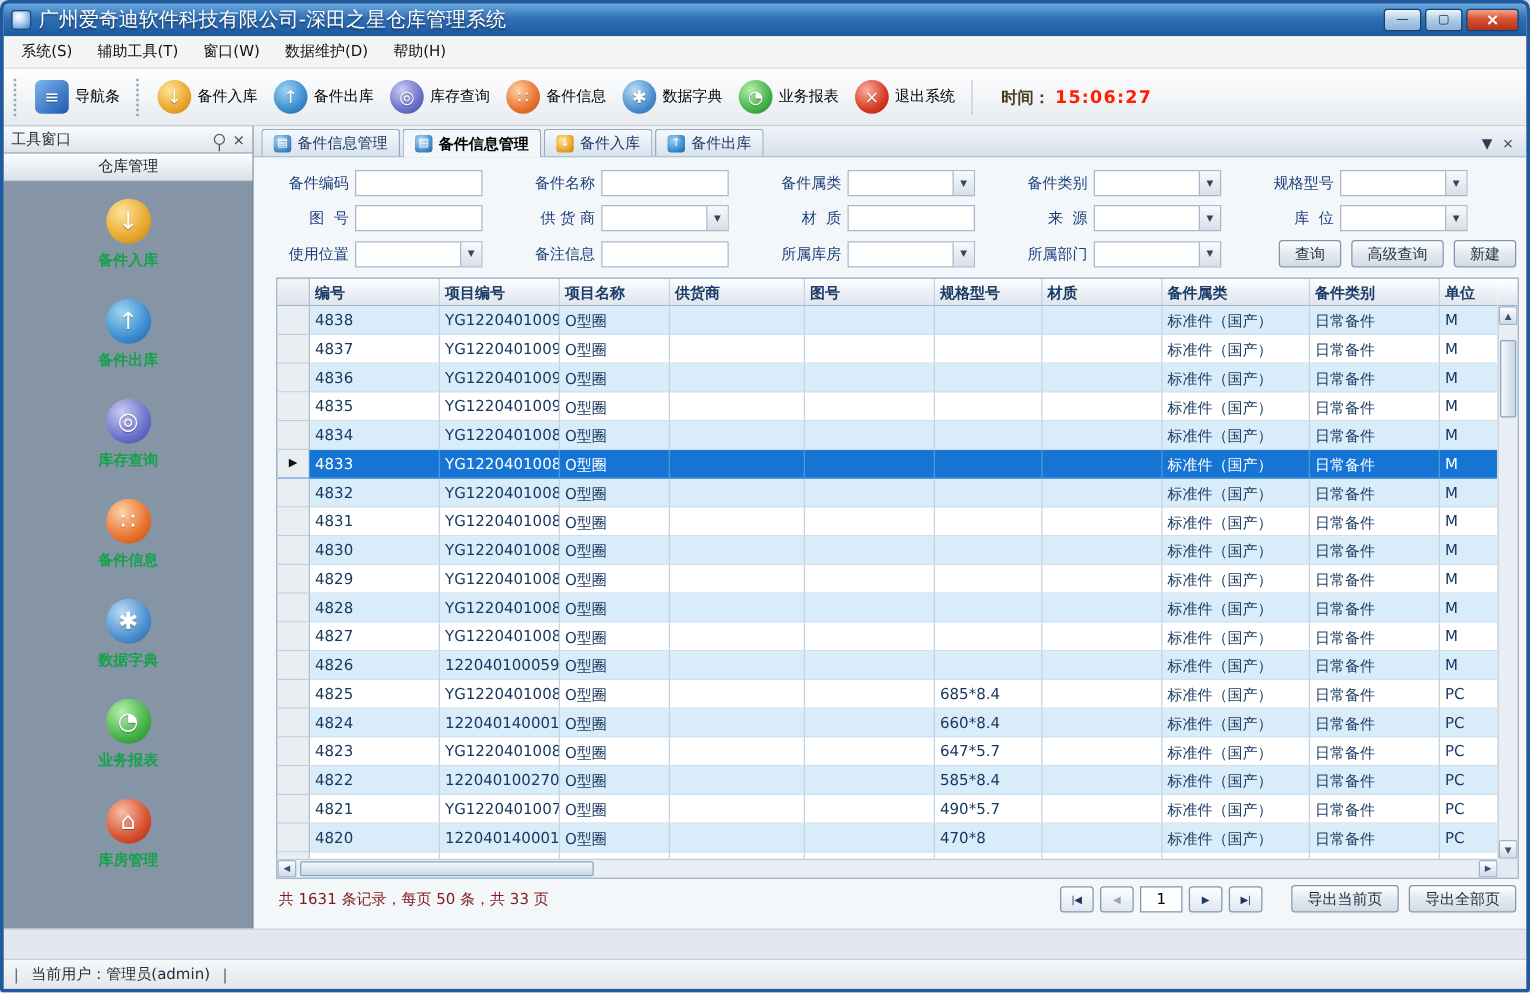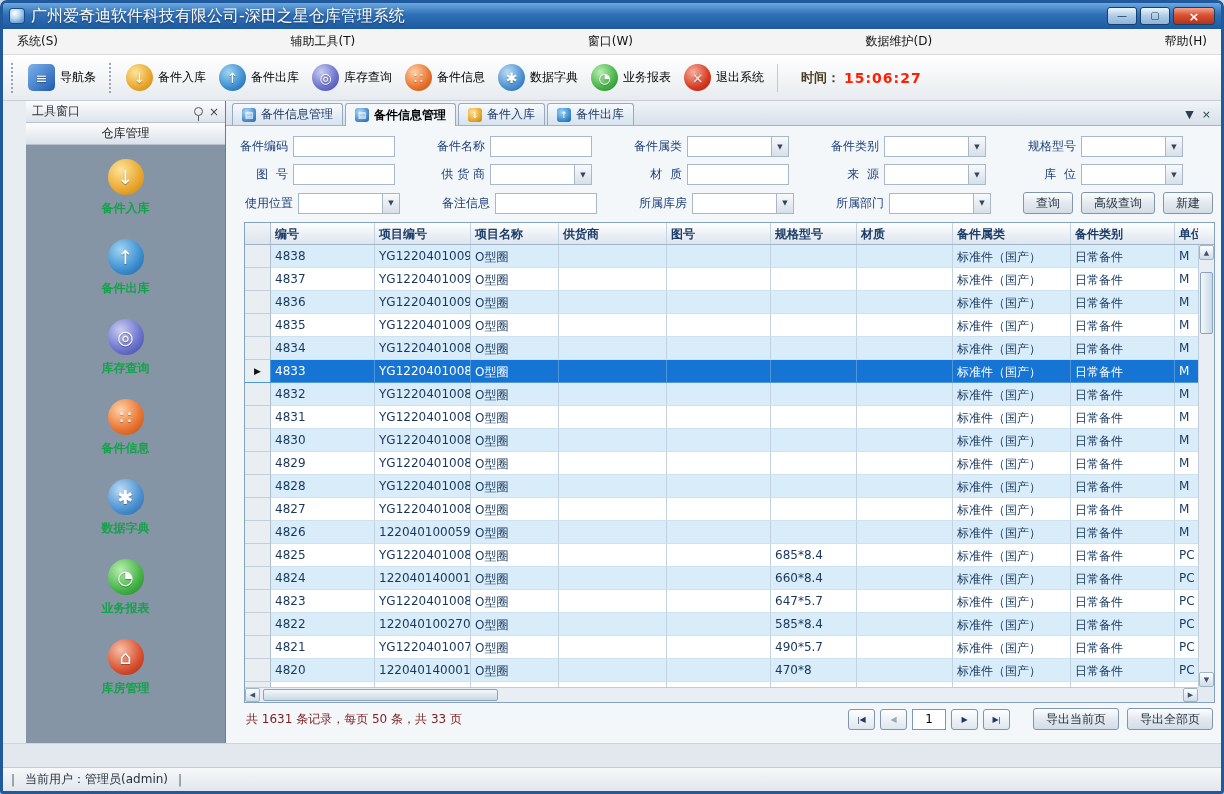--- a/index.html
+++ b/index.html
@@ -16,21 +16,21 @@
               background:radial-gradient(circle at 35% 30%,#ffffff,#bcd8f0 40%,#3c7cc0); border:1px solid #1c4c86; }
   .titlebar .title { flex:1; font-size:16px; text-shadow:0 1px 2px rgba(0,0,0,.45); white-space:nowrap; overflow:hidden; }
   .caption { display:flex; gap:3px; }
   .cap-btn { width:30px; height:18px; border:1px solid #17406f; border-radius:3px; display:flex; align-items:center;
              justify-content:center; font-size:10px; color:#0e3256; line-height:1;
              background:linear-gradient(#eef6fd,#aecbe6 50%,#8fb4d8); cursor:default; }
   .cap-btn.close { width:42px; background:linear-gradient(#f4a58d,#da5034 45%,#b23418); color:#fff; font-size:13px; font-weight:bold; }
 
   
   .menubar { height:26px; background:#f4f4f4; border-bottom:1px solid #d8dce0; display:flex; align-items:center;
-             padding:0 4px; flex:none;justify-content:space-between; }
+             padding:0 4px; flex:none; }
   .menu-item { padding:4px 10px; color:#111; white-space:nowrap; cursor:default; }
 
   
   .toolbar { height:46px; background:linear-gradient(#ffffff,#e7ebef); border-bottom:1px solid #c6cdd5;
              display:flex; align-items:center; padding:0 8px; gap:13px; flex:none; }
   .grip { width:4px; height:30px; border-left:2px dotted #9aa5b1; flex:none; }
   .tb-item { display:flex; align-items:center; gap:5px; cursor:default; white-space:nowrap; }
   .icon { border-radius:50%; color:#fff; display:flex; align-items:center; justify-content:center;
           flex:none; text-shadow:0 1px 1px rgba(0,0,0,.35); }
   .tb-item .icon { width:27px; height:27px; font-size:14px; }
@@ -43,21 +43,21 @@
   .ic-in     { background:radial-gradient(circle at 35% 30%,#ffe49a,#e8a72e 60%,#c07f12); }
   .ic-out    { background:radial-gradient(circle at 35% 30%,#9fd4f2,#3d8ed0 60%,#1b5fa0); }
   .ic-query  { background:radial-gradient(circle at 35% 30%,#c9ccf2,#6b72cc 60%,#3c44a0); }
   .ic-info   { background:radial-gradient(circle at 35% 30%,#ffd2a8,#e8722e 60%,#b84e10); }
   .ic-dict   { background:radial-gradient(circle at 35% 30%,#bcdcf5,#4a90d0 60%,#2a5f9e); }
   .ic-report { background:radial-gradient(circle at 35% 30%,#b8efb0,#45b348 60%,#1e7e24); }
   .ic-exit   { background:radial-gradient(circle at 35% 30%,#f6b0a0,#d83a22 60%,#9e1e0c); }
   .ic-house  { background:radial-gradient(circle at 35% 30%,#f8c0a8,#d85030 60%,#a02810); }
 
   
-  .main { height:642px; display:flex; flex:none; min-height:0;padding-left:23px; }
+  .main { height:642px; display:flex; flex:none; min-height:0; }
 
   
   .sidebar { width:200px; flex:none; background:#8595a6; border-right:1px solid #6c7c8e; display:flex; flex-direction:column; }
   .sb-header { height:22px; background:linear-gradient(#fbfcfe,#dde4ec); border-bottom:1px solid #b8c2ce;
                display:flex; align-items:center; padding:0 6px; color:#333; flex:none; gap:6px; }
   .sb-header .sb-title { flex:1; }
   .pin-icon { width:9px; height:9px; border:1px solid #555; border-radius:50%; position:relative; }
   .pin-icon::after { content:""; position:absolute; top:8px; left:3px; width:1px; height:5px; background:#555; }
   .sb-close { color:#444; font-size:12px; cursor:default; }
   .sb-section { height:22px; background:linear-gradient(#fdfdfe,#dbe2ea); border-bottom:1px solid #b8c2ce;
@@ -76,21 +76,21 @@
          color:#1f3864; cursor:default; white-space:nowrap; }
   .tab.active { background:#f4f7fa; font-weight:bold; color:#000; height:23px; margin-bottom:-1px; }
   .tab-icon { width:14px; height:14px; border-radius:3px; font-size:9px; color:#fff; display:flex;
               align-items:center; justify-content:center; flex:none; }
   .ts-right { margin-left:auto; display:flex; align-items:center; gap:8px; padding:0 4px 4px 0; color:#2c3e50; }
   .ts-btn { font-size:11px; cursor:default; }
 
   .tabpage { flex:1; min-height:0; background:#f4f7fa; padding:4px 6px 0 18px; display:flex; flex-direction:column; }
 
   
-  .search { padding:6px 0 8px 0; display:flex; flex-direction:column; gap:7px; flex:none;align-items:flex-end; }
+  .search { padding:6px 0 8px 0; display:flex; flex-direction:column; gap:7px; flex:none; }
   .s-row { display:flex; align-items:center; }
   .s-field { display:flex; align-items:center; margin-right:32px; }
   .s-label { width:58px; text-align:right; margin-right:5px; color:#1c3f7a; white-space:pre; }
   .txt { width:102px; height:21px; border:1px solid #a6b8c9; padding:0 3px; background:#fff; font:inherit; }
   .select { width:102px; height:21px; border:1px solid #a6b8c9; background:#fff; display:flex; align-items:stretch; }
   .select .val { flex:1; }
   .select .arrow { width:17px; background:linear-gradient(#f8fafc,#d7dfe8); border-left:1px solid #a6b8c9;
                    display:flex; align-items:center; justify-content:center; font-size:7px; color:#33475c; }
   .s-buttons { margin-left:auto; display:flex; gap:8px; padding-right:2px; }
   .btn { height:22px; padding:0 12px; border:1px solid #7f96ac; border-radius:3px; color:#1f2d3a; font:inherit;

